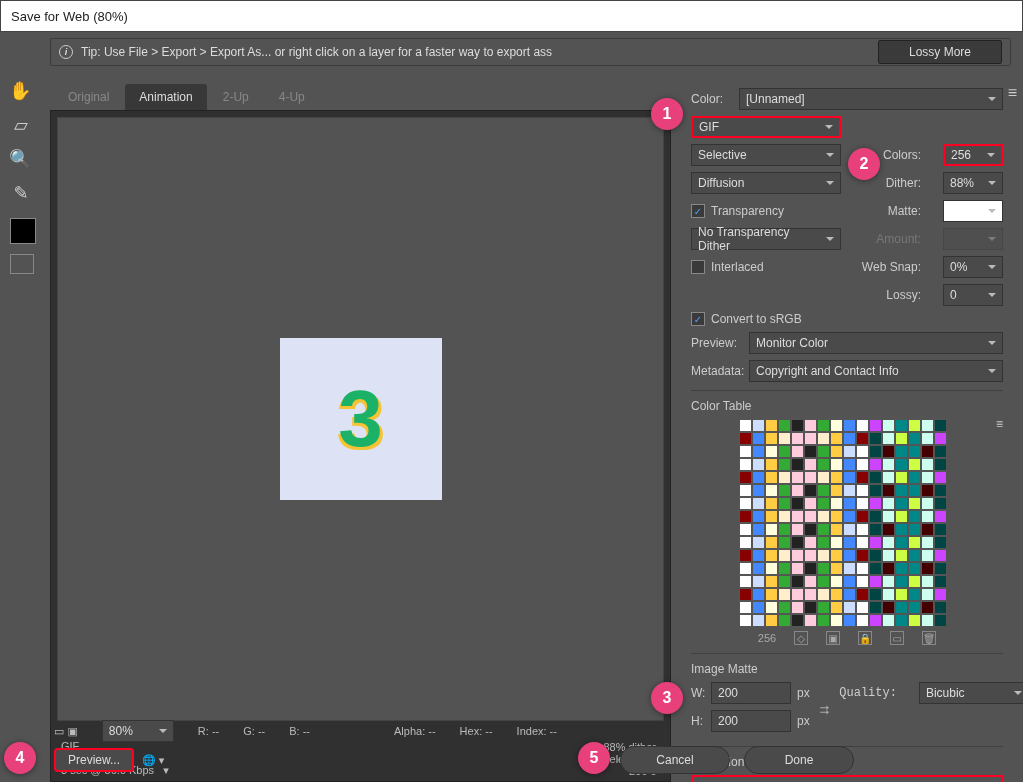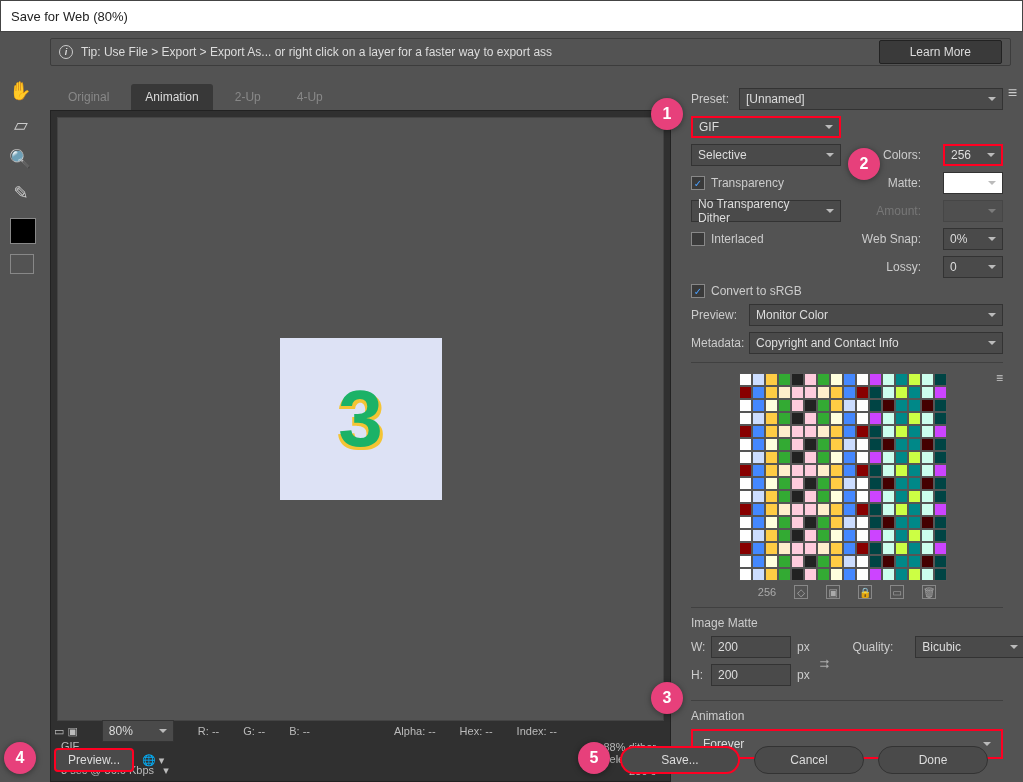--- a/index.html
+++ b/index.html
@@ -7,21 +7,21 @@
 .root { width: 1023px; height: 782px; display: flex; flex-direction: column; position: relative; background: #fff; }
 .titlebar { height: 32px; background: #ffffff; border: 1px solid #444; display: flex; align-items: center; padding: 0 10px; font-size: 13px; color: #222; }
 .app { flex: 1; background: #535353; position: relative; }
 .tip { position: absolute; left: 50px; top: 6px; right: 12px; height: 28px; border: 1px solid #3c3c3c; border-radius: 2px; display: flex; align-items: center; color: #ddd; font-size: 12px; padding: 0 8px; }
 .tip .ico { width: 14px; height: 14px; border: 1.5px solid #ccc; border-radius: 50%; margin-right: 8px; display:flex;align-items:center;justify-content:center;font-size:9px;font-style:italic;font-weight:bold;}
 .learn { margin-left: auto; background: #3a3a3a; border: 1px solid #222; color: #ddd; font-size: 12px; padding: 4px 30px; border-radius: 2px; }
 .toolbar { position: absolute; left: 0; top: 40px; width: 42px; bottom: 0; padding: 4px; display: flex; flex-direction: column; gap: 4px;}
 .toolbar .tool { width: 34px; height: 30px; display:flex;align-items:center;justify-content:center;color:#ccc;font-size:18px;}
 .toolbar .swatch { width:26px;height:26px;border:1px solid #888;margin:6px;background:#000;}
 .mainL { position: absolute; left: 50px; top: 48px; right: 352px; bottom: 0; display:flex;flex-direction:column;}
-.tabs { height: 30px; display:flex; gap:8px; padding: 0 4px; align-items:flex-end;}
+.tabs { height: 30px; display:flex; gap:2px; padding: 0 4px; align-items:flex-end;}
 .tabs .tab { height: 26px; padding: 0 14px; font-size: 12px; color: #aaa; display:flex;align-items:center; background:transparent; border-radius:3px 3px 0 0;}
 .tabs .tab.active { background:#383838; color:#ddd;}
 .tabs .tab.ghost { color:#888;}
 .canvas-wrap { flex:1; background:#303030; border:1px solid #222; position:relative;}
 .canvas { position:absolute; inset:6px 6px 60px 6px; background:#535353; border:1px solid #444; display:flex;align-items:center;justify-content:center;}
 .art { width:162px;height:162px;background:#dde2f5; display:flex;align-items:center;justify-content:center;font-weight:900;font-size:80px;color:#1bb267; text-shadow: 3px 3px 0 #f4c434, -2px 3px 0 #f4c434;}
 .status { position:absolute; left:10px;right:14px;bottom:4px;height:50px;font-size:11px;color:#bbb;display:flex;justify-content:space-between;align-items:flex-end;}
 .status .r { text-align:right; }
 .panelR { position:absolute; right:0; top:44px; width:352px; bottom:40px; padding: 12px 20px 6px 20px; font-size:12px; color:#ccc;}
 .row { display:flex; align-items:center; margin-bottom: 6px; }
@@ -56,21 +56,21 @@
 
 <div class="root">
   <div class="titlebar">
     <span>Save for Web (80%)</span>
   </div>
   <div class="app">
 
     <div class="tip">
       <span class="ico">i</span>
       <span>Tip: Use File &gt; Export &gt; Export As...  or right click on a layer for a faster way to export ass</span>
-      <div class="learn">Learn More</div>
+      <div class="learn">Lossy More</div>
     </div>
     <div class="hmenu" style="top:52px;">≡</div>
 
     <div class="toolbar">
       <div class="tool">✋</div>
       <div class="tool">▱</div>
       <div class="tool">🔍</div>
       <div class="tool">✎</div>
       <div class="swatch"></div>
       <div class="tool" style="font-size:12px;border:1px solid #888;width:24px;height:20px;margin-left:6px;"></div>
@@ -98,35 +98,41 @@
             <div>Selective p</div>
             <div>256 c</div>
           </div>
         </div>
       </div>
     </div>
 
     <div class="panelR">
 
       <div class="row">
-        <span class="lbl" style="min-width:48px;">Preset:</span>
+        <span class="lbl" style="min-width:48px;">Color:</span>
         <div class="dd full">[Unnamed]</div>
       </div>
 
       <div class="row">
         <div class="dd lg ringhl">GIF</div>
       </div>
 
       <div class="row">
         <div class="dd lg">Selective</div>
         <span class="sp"></span>
         <span class="lblr">Colors:</span>
         <div class="dd sm ringhl">256</div>
       </div>
 
+      <div class="row">
+        <div class="dd lg">Diffusion</div>
+        <span class="sp"></span>
+        <span class="lblr">Dither:</span>
+        <div class="dd sm">88%</div>
+      </div>
 
       <div class="row">
         <div class="chk">
             <div class="box">✓</div>
             <span>Transparency</span>
           </div>
         <span class="sp"></span>
         <span class="lblr">Matte:</span>
         <div class="dd sm" style="background:#fff;"></div>
       </div>
@@ -163,20 +169,21 @@
       <div class="row">
         <span class="lbl" style="min-width:58px;">Preview:</span>
         <div class="dd full">Monitor Color</div>
       </div>
       <div class="row">
         <span class="lbl" style="min-width:58px;">Metadata:</span>
         <div class="dd full">Copyright and Contact Info</div>
       </div>
 
       <div class="sect">
+        <span>Color Table</span>
         <span style="float:right;">≡</span>
       </div>
       <div class="ctab" id="ctab">
           <div style="background: rgb(255, 255, 255);"></div>
           <div style="background: rgb(204, 221, 255);"></div>
           <div style="background: rgb(255, 204, 68);"></div>
           <div style="background: rgb(51, 170, 51);"></div>
           <div style="background: rgb(34, 34, 34);"></div>
           <div style="background: rgb(255, 204, 221);"></div>
           <div style="background: rgb(51, 170, 51);"></div>
@@ -451,21 +458,21 @@
             </div>
           <div class="row">
               <span style="width:20px;">H:</span>
             <div class="txt md">200</div>
             <span style="margin-left:6px;">px</span>
             </div>
         </div>
         <div style="display:flex;align-items:center;color:#aaa;">⮆</div>
         <div style="flex:1;">
           <div class="row">
-              <span class="lblr" style="min-width:54px;">Quality:</span>
+              <span class="lblr" style="min-width:54px;font-family:Liberation Mono, monospace;">Quality:</span>
             <div class="dd md">Bicubic</div>
             </div>
         </div>
       </div>
 
       <div class="sect">
           <span>Animation</span>
         </div>
       <div class="row ringhl" style="padding:2px 4px;">
 
@@ -485,21 +492,20 @@
         <span>Hex: --</span>
         <span>Index: --</span>
       </div>
       <div class="row2">
         <div class="btn ringhl" style="min-width:80px;border-radius:4px;height:24px;">Preview...</div>
         <span>🌐 ▾</span>
       </div>
     </div>
 
     <div class="bottom">
-      <div class="btn ringhl" style="min-width:120px;">Save...</div>
       <div class="btn">Cancel</div>
       <div class="btn">Done</div>
     </div>
 
     <div class="pill" style="left:651px; top:66px;">1</div>
     <div class="pill" style="left:848px; top:116px;">2</div>
     <div class="pill" style="left:651px; top:650px;">3</div>
     <div class="pill" style="left:4px;   top:710px;">4</div>
     <div class="pill" style="left:578px; top:710px;">5</div>
 

